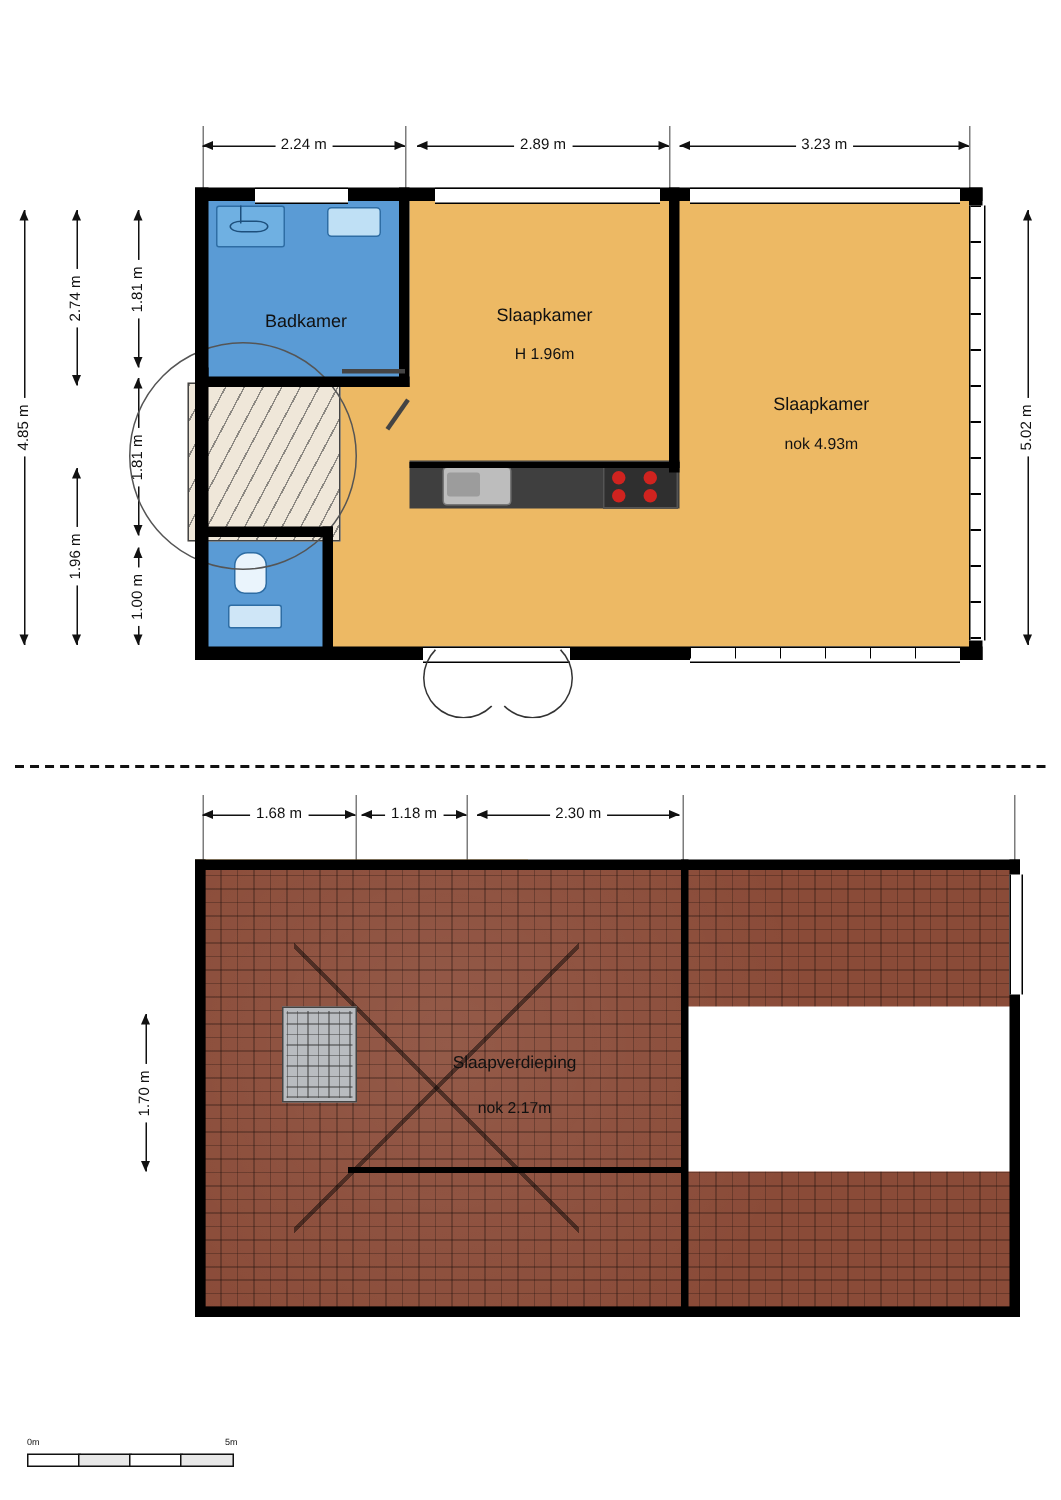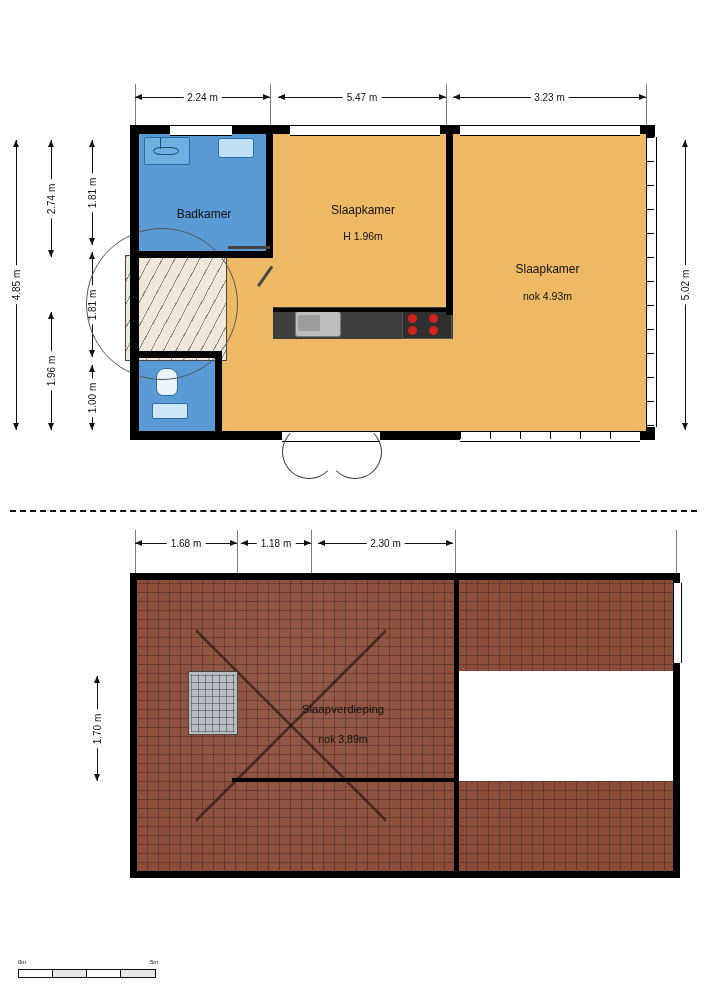--- a/index.html
+++ b/index.html
@@ -51,21 +51,21 @@
   <div class="dim dim-h" style="left:135px;top:90px;width:135px;height:14px;">
     <div class="line"></div>
       <div class="arr l"></div>
       <div class="arr r"></div>
     <div class="lbl">2.24 m</div>
   </div>
   <div class="dim dim-h" style="left:278px;top:90px;width:168px;height:14px;">
     <div class="line"></div>
       <div class="arr l"></div>
       <div class="arr r"></div>
-    <div class="lbl">5.47 m</div>
+    <div class="lbl">2.89 m</div>
   </div>
   <div class="dim dim-h" style="left:453px;top:90px;width:193px;height:14px;">
     <div class="line"></div>
       <div class="arr l"></div>
       <div class="arr r"></div>
     <div class="lbl">3.23 m</div>
   </div>
 
   <div class="tick" style="left:135px;top:84px;width:1px;height:44px;background:#111;opacity:.55;"></div>
   <div class="tick" style="left:270px;top:84px;width:1px;height:44px;background:#111;opacity:.55;"></div>
@@ -261,21 +261,21 @@
     <div class="wall" style="left:543px;top:0;width:7px;height:305px;"></div>
     <div class="wall" style="left:324px;top:0;width:5px;height:305px;"></div>
     <div class="wall" style="left:102px;top:205px;width:222px;height:4px;"></div>
 
     <div class="winv" style="left:543px;top:10px;width:7px;height:80px;"></div>
 
     <div class="room-label" style="left:102px;top:130px;width:222px;">
       <span>Slaapverdieping</span>
     </div>
     <div class="room-label sub" style="left:102px;top:160px;width:222px;">
-      <span>nok 3.89m</span>
+      <span>nok 2.17m</span>
     </div>
   </div>
 
   <div class="scalebar" style="left:18px;top:965px;width:150px;height:20px;">
     <div class="seg" style="left:0;top:4px;width:34px;background:#fff;"></div>
     <div class="seg" style="left:34px;top:4px;width:34px;background:#e8e8e8;"></div>
     <div class="seg" style="left:68px;top:4px;width:34px;background:#fff;"></div>
     <div class="seg" style="left:102px;top:4px;width:34px;background:#e8e8e8;"></div>
     <div class="t" style="left:0;top:-6px;">0m</div>
     <div class="t" style="left:132px;top:-6px;">5m</div>

